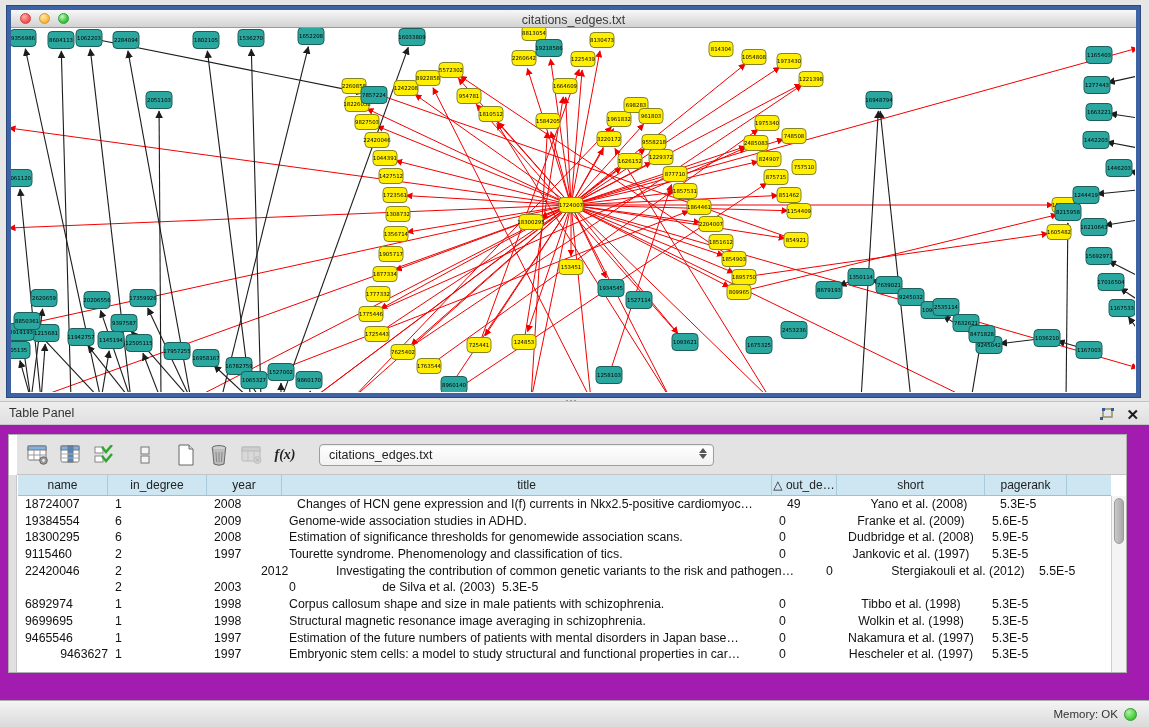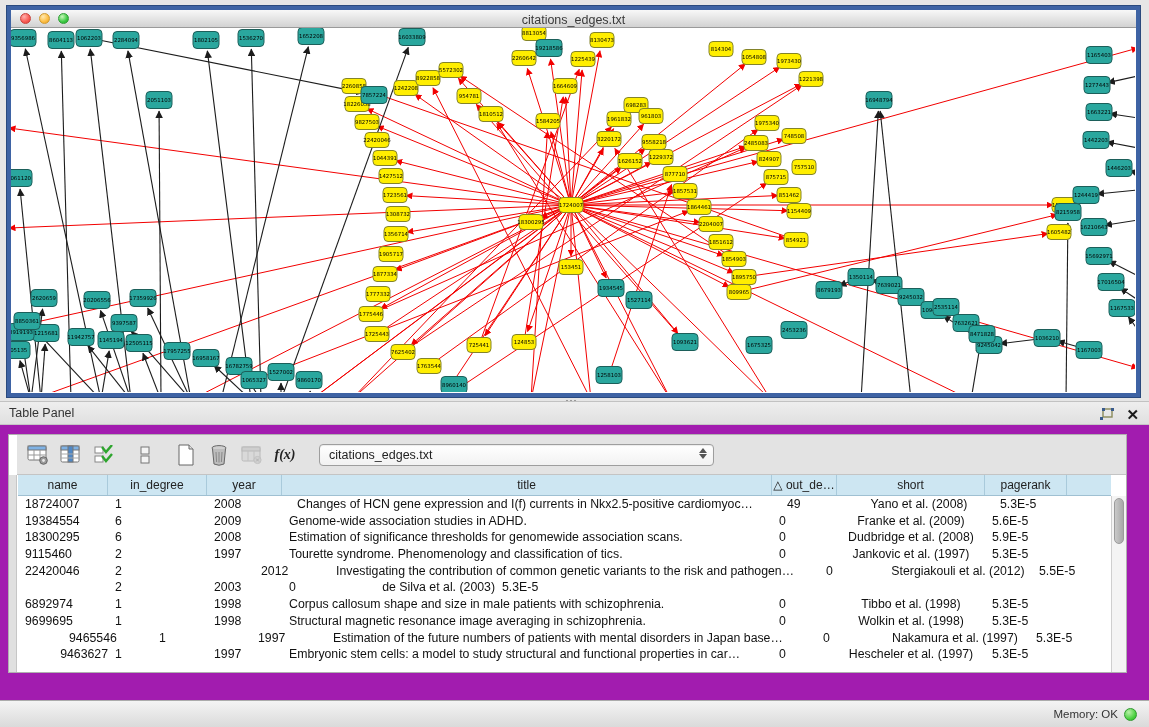--- a/index.html
+++ b/index.html
@@ -642,21 +642,21 @@
           <div class="tr">
             <div class="td" style="width: 90px;">9699695</div>
             <div class="td" style="width: 99px;">1</div>
             <div class="td" style="width: 75px;">1998</div>
             <div class="td" style="width: 490px;">Structural magnetic resonance image averaging in schizophrenia.</div>
             <div class="td" style="width: 65px;">0</div>
             <div class="td center" style="width: 148px;">Wolkin et al. (1998)</div>
             <div class="td" style="width: 82px;">5.3E-5</div>
           </div>
           <div class="tr">
-            <div class="td" style="width: 90px; margin-left: 44px;">9465546</div>
+            <div class="td" style="width: 90px;">9465546</div>
             <div class="td" style="width: 99px;">1</div>
             <div class="td" style="width: 75px;">1997</div>
             <div class="td" style="width: 490px;">Estimation of the future numbers of patients with mental disorders in Japan base…</div>
             <div class="td" style="width: 65px;">0</div>
             <div class="td center" style="width: 148px;">Nakamura et al. (1997)</div>
             <div class="td" style="width: 82px;">5.3E-5</div>
           </div>
           <div class="tr">
             <div class="td" style="width: 90px; text-align: right;">9463627</div>
             <div class="td" style="width: 99px;">1</div>

